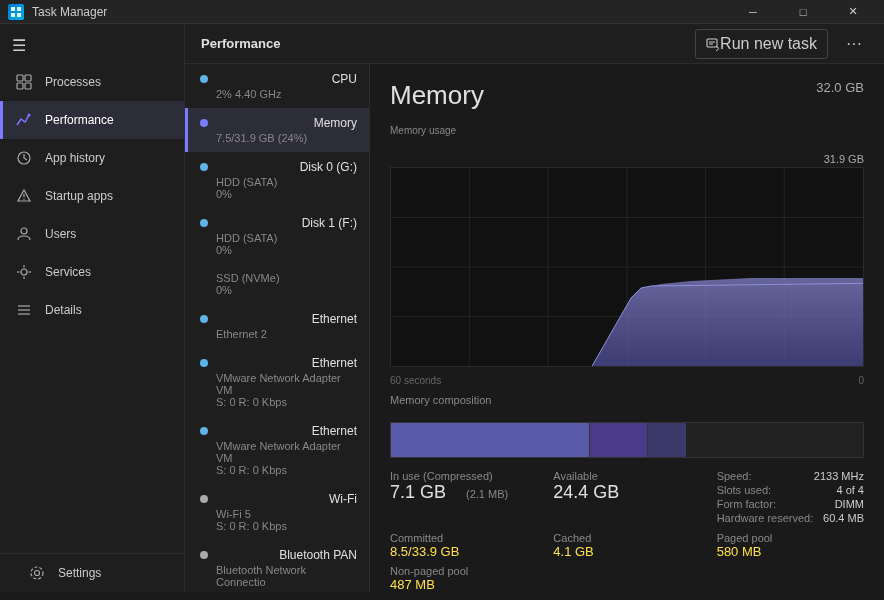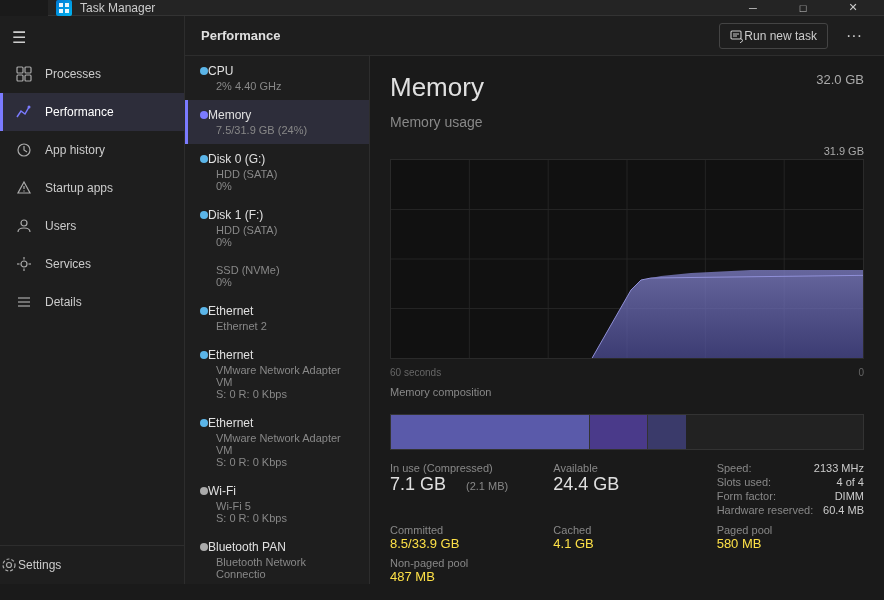--- a/index.html
+++ b/index.html
@@ -8,27 +8,26 @@
       height: 600px;
       background: #1a1a1a;
       font-family: 'Segoe UI', Arial, sans-serif;
       color: #e0e0e0;
       overflow: hidden;
       font-size: 12px;
     }
     
     .title-bar {
       background: #242424;
-      height: 16px;
+      height: 24px;
       display: flex;
       align-items: center;
       justify-content: space-between;
       padding: 0 8px;
       border-bottom: 1px solid #333;
-      margin-left: 48px;
     }
     .title-bar-left {
       display: flex;
       align-items: center;
       gap: 8px;
     }
     .title-bar-icon {
       width: 16px;
       height: 16px;
       background: linear-gradient(135deg, #0078d4 0%, #00b4ef 100%);
@@ -102,21 +101,22 @@
       justify-content: center;
       flex-shrink: 0;
     }
     .sidebar-item-label {
       font-size: 12px;
     }
     .sidebar-spacer { flex: 1; }
     .sidebar-settings {
       display: flex;
       align-items: center;
-      padding: 10px 0;
+      gap: 12px;
+      padding: 10px 28px;
       cursor: pointer;
       color: #ccc;
       border-top: 1px solid #2d2d2d;
     }
 
     
     .main-area {
       flex: 1;
       display: flex;
       flex-direction: column;
@@ -142,21 +142,21 @@
       gap: 12px;
     }
     .run-new-task-btn {
       display: flex;
       align-items: center;
       padding: 5px 10px;
       border: 1px solid #444;
       background: transparent;
       color: #ccc;
       cursor: pointer;
-      font-size: 12px;
+      font-size: 16px;
       border-radius: 3px;
     }
     .more-btn {
       cursor: pointer;
       color: #ccc;
       font-size: 16px;
       padding: 4px 6px;
     }
 
     
@@ -184,20 +184,21 @@
     }
     .perf-item.active {
       background: #2d2d3a;
       border-left: 3px solid #7b7bff;
     }
     .perf-item-header {
       display: flex;
       align-items: center;
       gap: 0;
       margin-bottom: 2px;
+      justify-content: space-between;
     }
     .perf-dot {
       width: 8px;
       height: 8px;
       border-radius: 50%;
       flex-shrink: 0;
     }
     .perf-item-name {
       font-size: 12px;
       color: #e0e0e0;
@@ -227,21 +228,21 @@
     .memory-title {
       font-size: 26px;
       font-weight: 300;
       color: #e0e0e0;
     }
     .memory-total {
       font-size: 13px;
       color: #aaa;
     }
     .memory-usage-label {
-      font-size: 14px;
+      font-size: 10px;
       color: #888;
       margin-bottom: 20px;
     }
     .memory-usage-value {
       font-size: 11px;
       color: #aaa;
       text-align: right;
       margin-top: 38px;
     }
 

